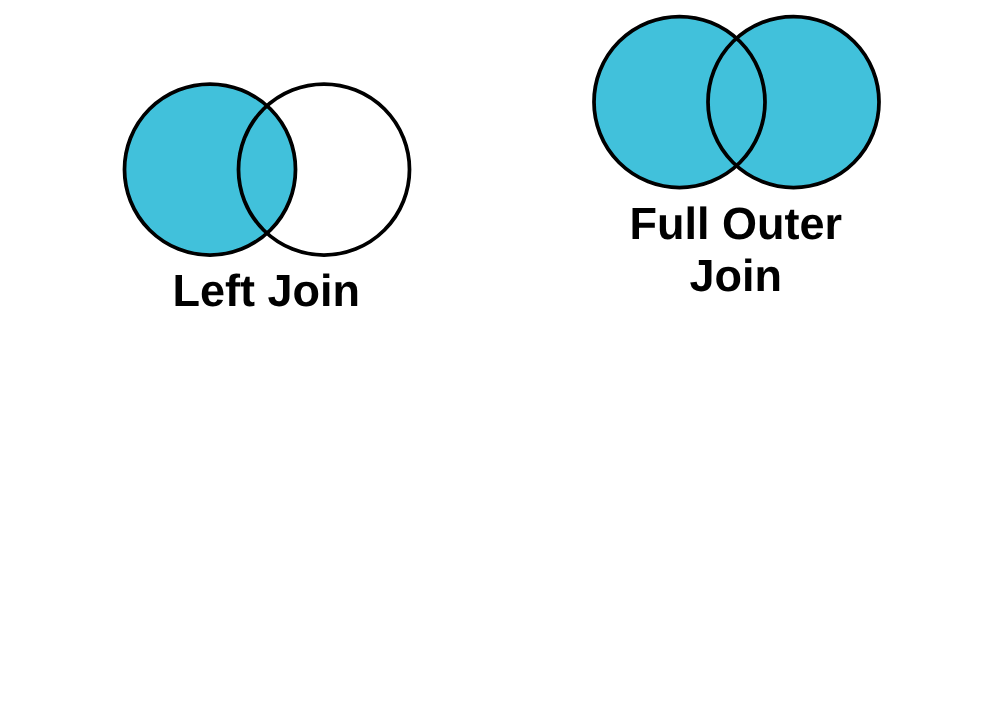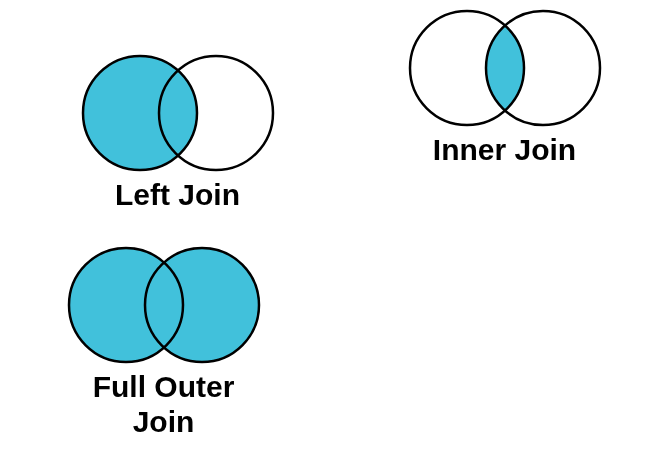--- a/index.html
+++ b/index.html
@@ -55,30 +55,20 @@
       <circle cx="67" cy="63" r="57" fill="#41C1DB"></circle>
       <circle cx="143" cy="63" r="57" fill="#ffffff"></circle>
       <path d="M105,20.5 A57,57 0 0,1 105,105.5 A57,57 0 0,1 105,20.5 Z" fill="#41C1DB"></path>
       <circle class="outline" cx="67" cy="63" r="57"></circle>
       <circle class="outline" cx="143" cy="63" r="57"></circle>
     </svg>
     <div class="join-label">Left Join</div>
   </div>
 
 
-  <div class="cell row-bottom col-left">
-    <svg class="venn-svg" viewBox="0 0 210 126" aria-hidden="true">
-      <circle cx="67" cy="63" r="57" fill="#ffffff"></circle>
-      <circle cx="143" cy="63" r="57" fill="#ffffff"></circle>
-      <path d="M105,20.5 A57,57 0 0,1 105,105.5 A57,57 0 0,1 105,20.5 Z" fill="#41C1DB"></path>
-      <circle class="outline" cx="67" cy="63" r="57"></circle>
-      <circle class="outline" cx="143" cy="63" r="57"></circle>
-    </svg>
-    <div class="join-label">Inner Join</div>
-  </div>
 
   <div class="cell row-bottom">
     <svg class="venn-svg" viewBox="0 0 210 126" aria-hidden="true">
       <circle cx="67" cy="63" r="57" fill="#41C1DB"></circle>
       <circle cx="143" cy="63" r="57" fill="#41C1DB"></circle>
       <path d="M105,20.5 A57,57 0 0,1 105,105.5 A57,57 0 0,1 105,20.5 Z" fill="#41C1DB"></path>
       <circle class="outline" cx="67" cy="63" r="57"></circle>
       <circle class="outline" cx="143" cy="63" r="57"></circle>
     </svg>
     <div class="join-label">Full Outer Join</div>

